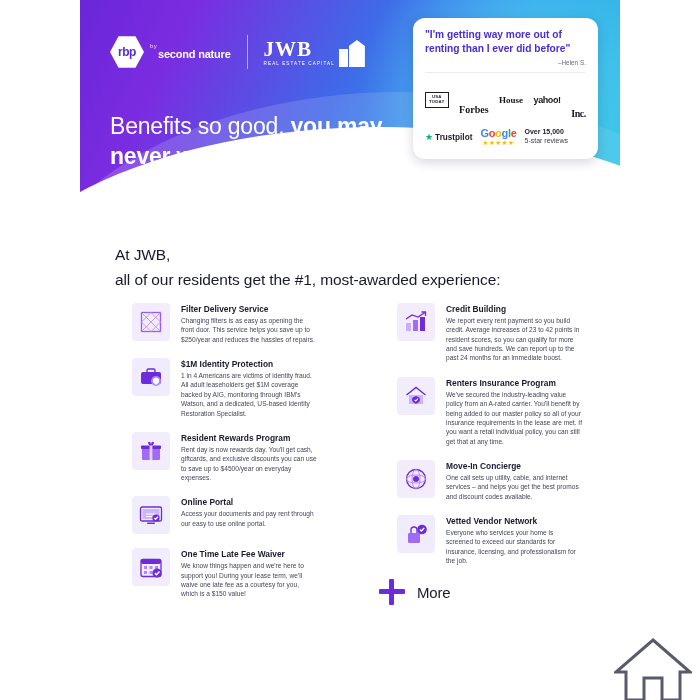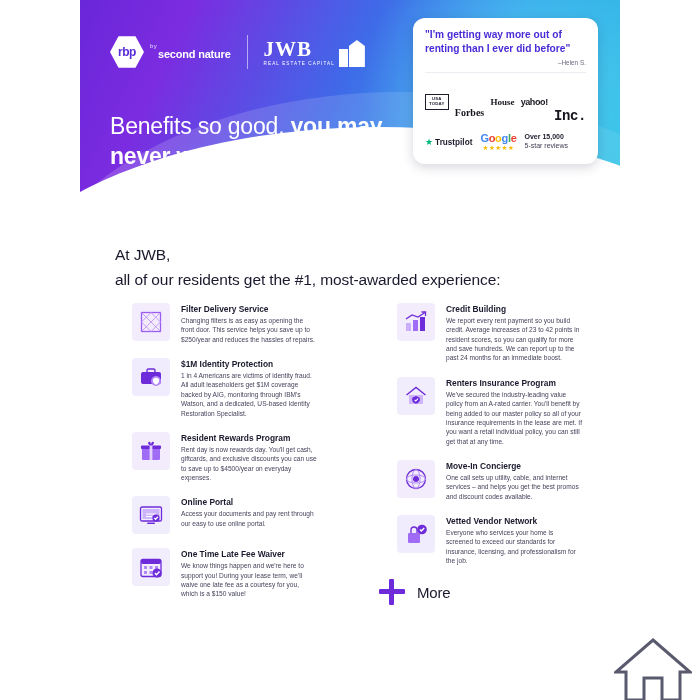--- a/index.html
+++ b/index.html
@@ -178,21 +178,21 @@
     line-height: 1.15;
     text-align: center;
     padding: 2px 3px;
     color: #1b1b2b;
     font-weight: bold;
     letter-spacing: 0.2px;
   }
   .press-forbes { font-family: "Liberation Serif", serif; font-size: 10px; font-weight: bold; color: #16161f; margin-top: 20px;}
   .press-house { font-family: "Liberation Serif", serif; font-size: 9px; font-weight: bold; color: #16161f;}
   .press-yahoo { font-size: 9px; font-weight: bold; color: #16161f; letter-spacing: -0.4px;}
-  .press-inc { font-family: Liberation Mono, monospace; font-size: 14px; font-weight: bold; color: #16161f; letter-spacing: -0.4px; margin-top: 28px;}
+  .press-inc { font-family: Liberation Serif, serif; font-size: 10px; font-weight: bold; color: #16161f; letter-spacing: -0.4px; margin-top: 28px;}
   .trust-row {
     display: flex;
     align-items: center;
     gap: 8px;
     margin-top: 8px;
   }
   .tp-star { color: #00b67a; font-size: 9px; line-height: 1;}
   .tp-name { font-size: 8.2px; font-weight: bold; color: #1b1b2b;}
   .g-logo { font-family: "Liberation Sans", sans-serif; font-size: 11px; font-weight: bold; letter-spacing: -0.3px;}
   .g-logo .b{color:#4285F4}.g-logo .r{color:#EA4335}.g-logo .y{color:#FBBC05}.g-logo .g{color:#34A853}

